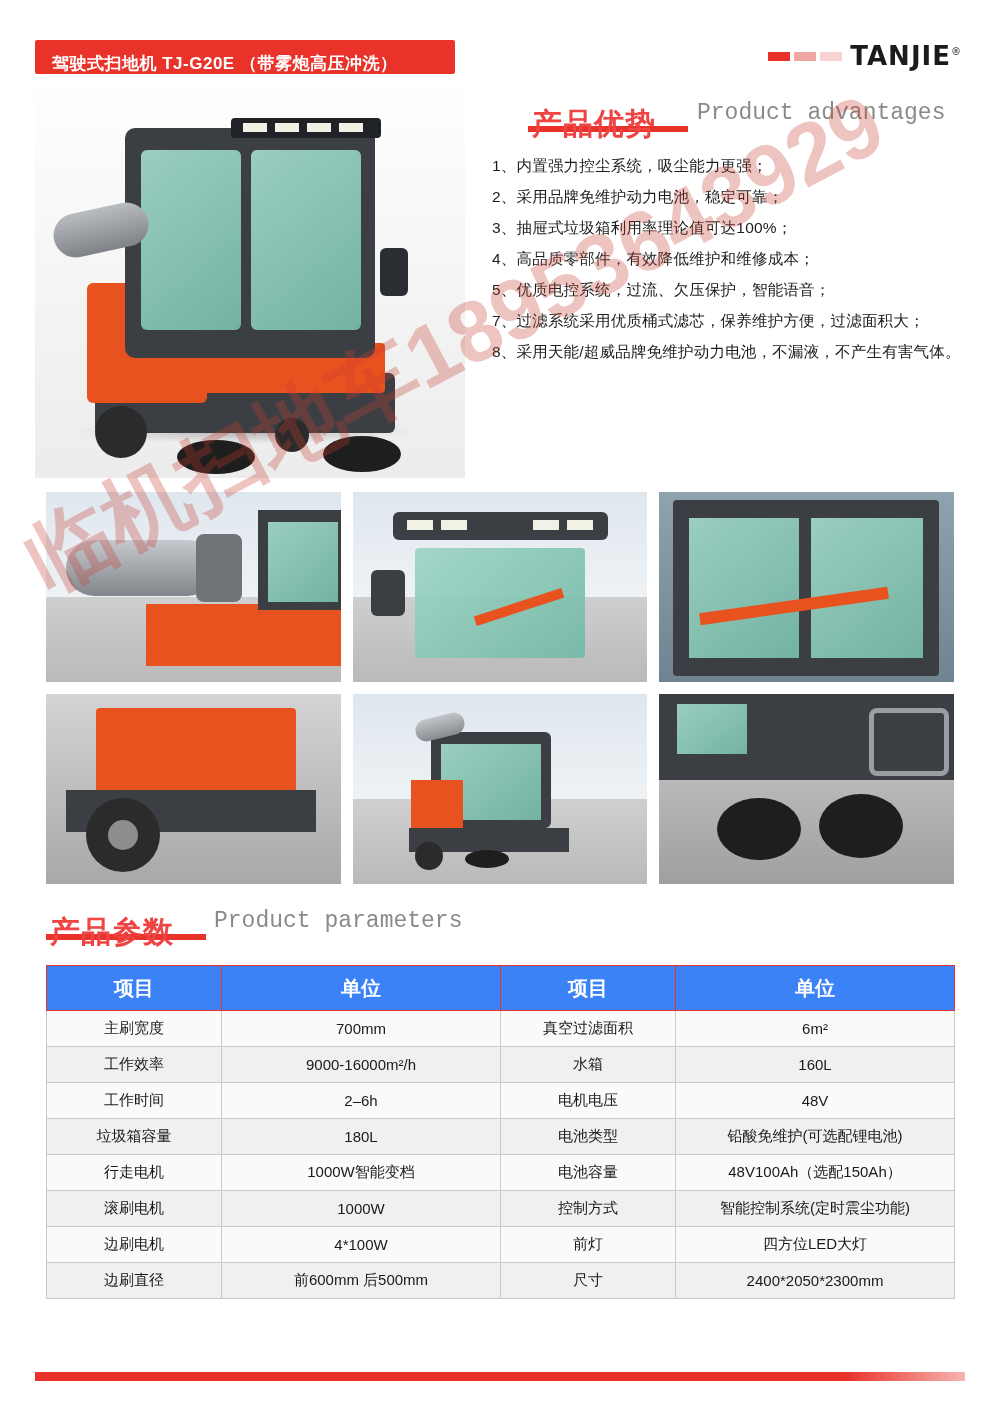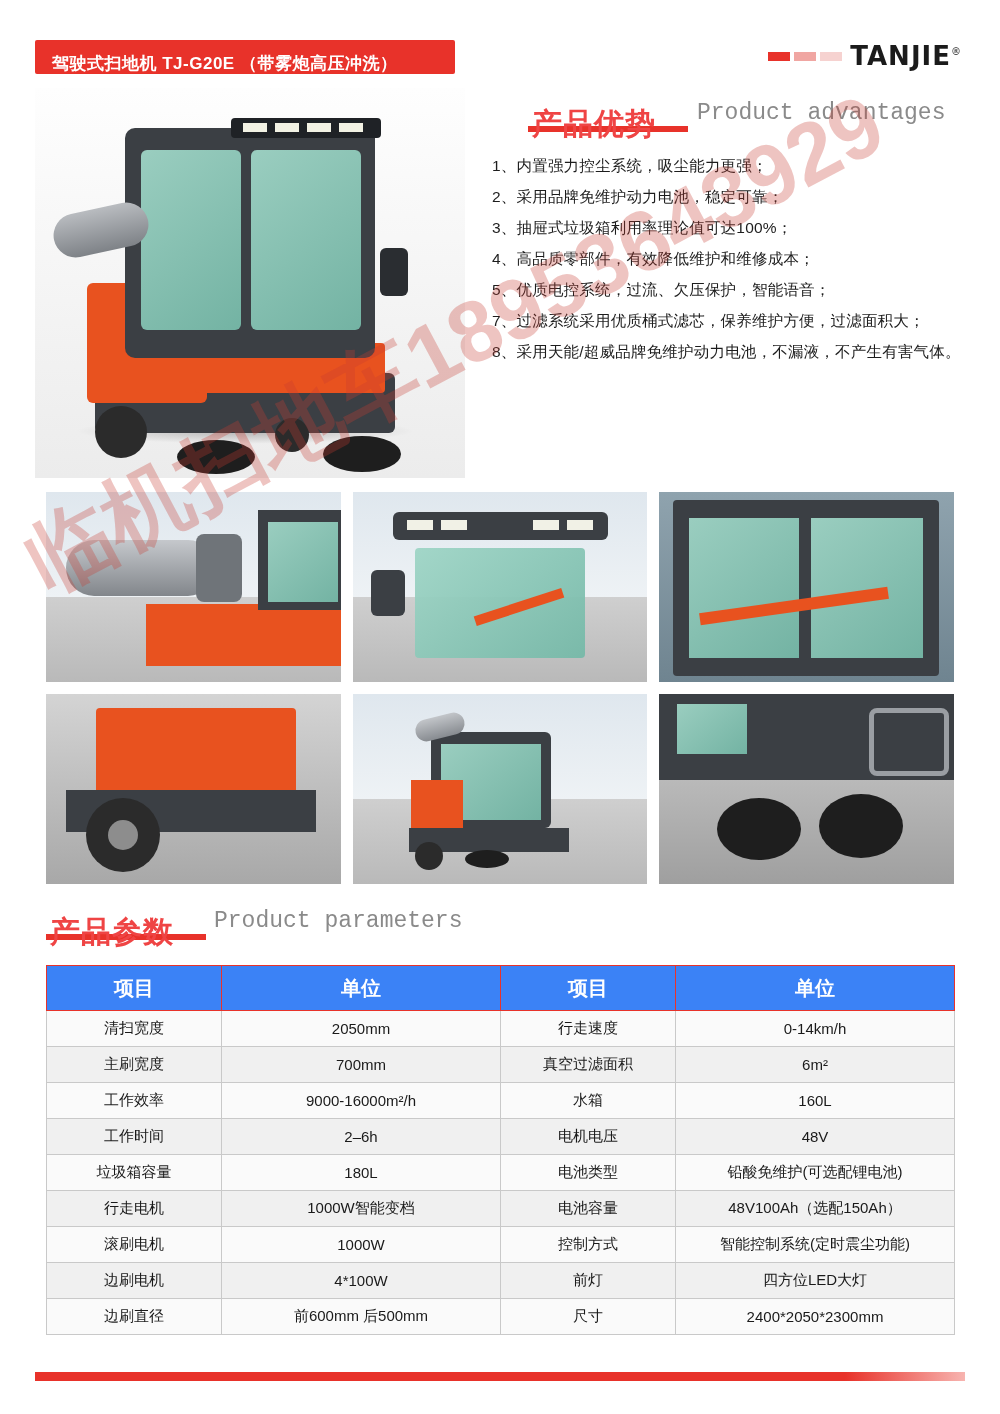--- a/index.html
+++ b/index.html
@@ -416,26 +416,20 @@
       <thead>
         <tr>
           <th>项目</th>
           <th>单位</th>
           <th>项目</th>
           <th>单位</th>
         </tr>
       </thead>
       <tbody>
         <tr>
-          <td>清扫宽度</td>
-          <td>2050mm</td>
-          <td>行走速度</td>
-          <td>0-14km/h</td>
-        </tr>
-        <tr>
           <td>主刷宽度</td>
           <td>700mm</td>
           <td>真空过滤面积</td>
           <td>6m²</td>
         </tr>
         <tr>
           <td>工作效率</td>
           <td>9000-16000m²/h</td>
           <td>水箱</td>
           <td>160L</td>

